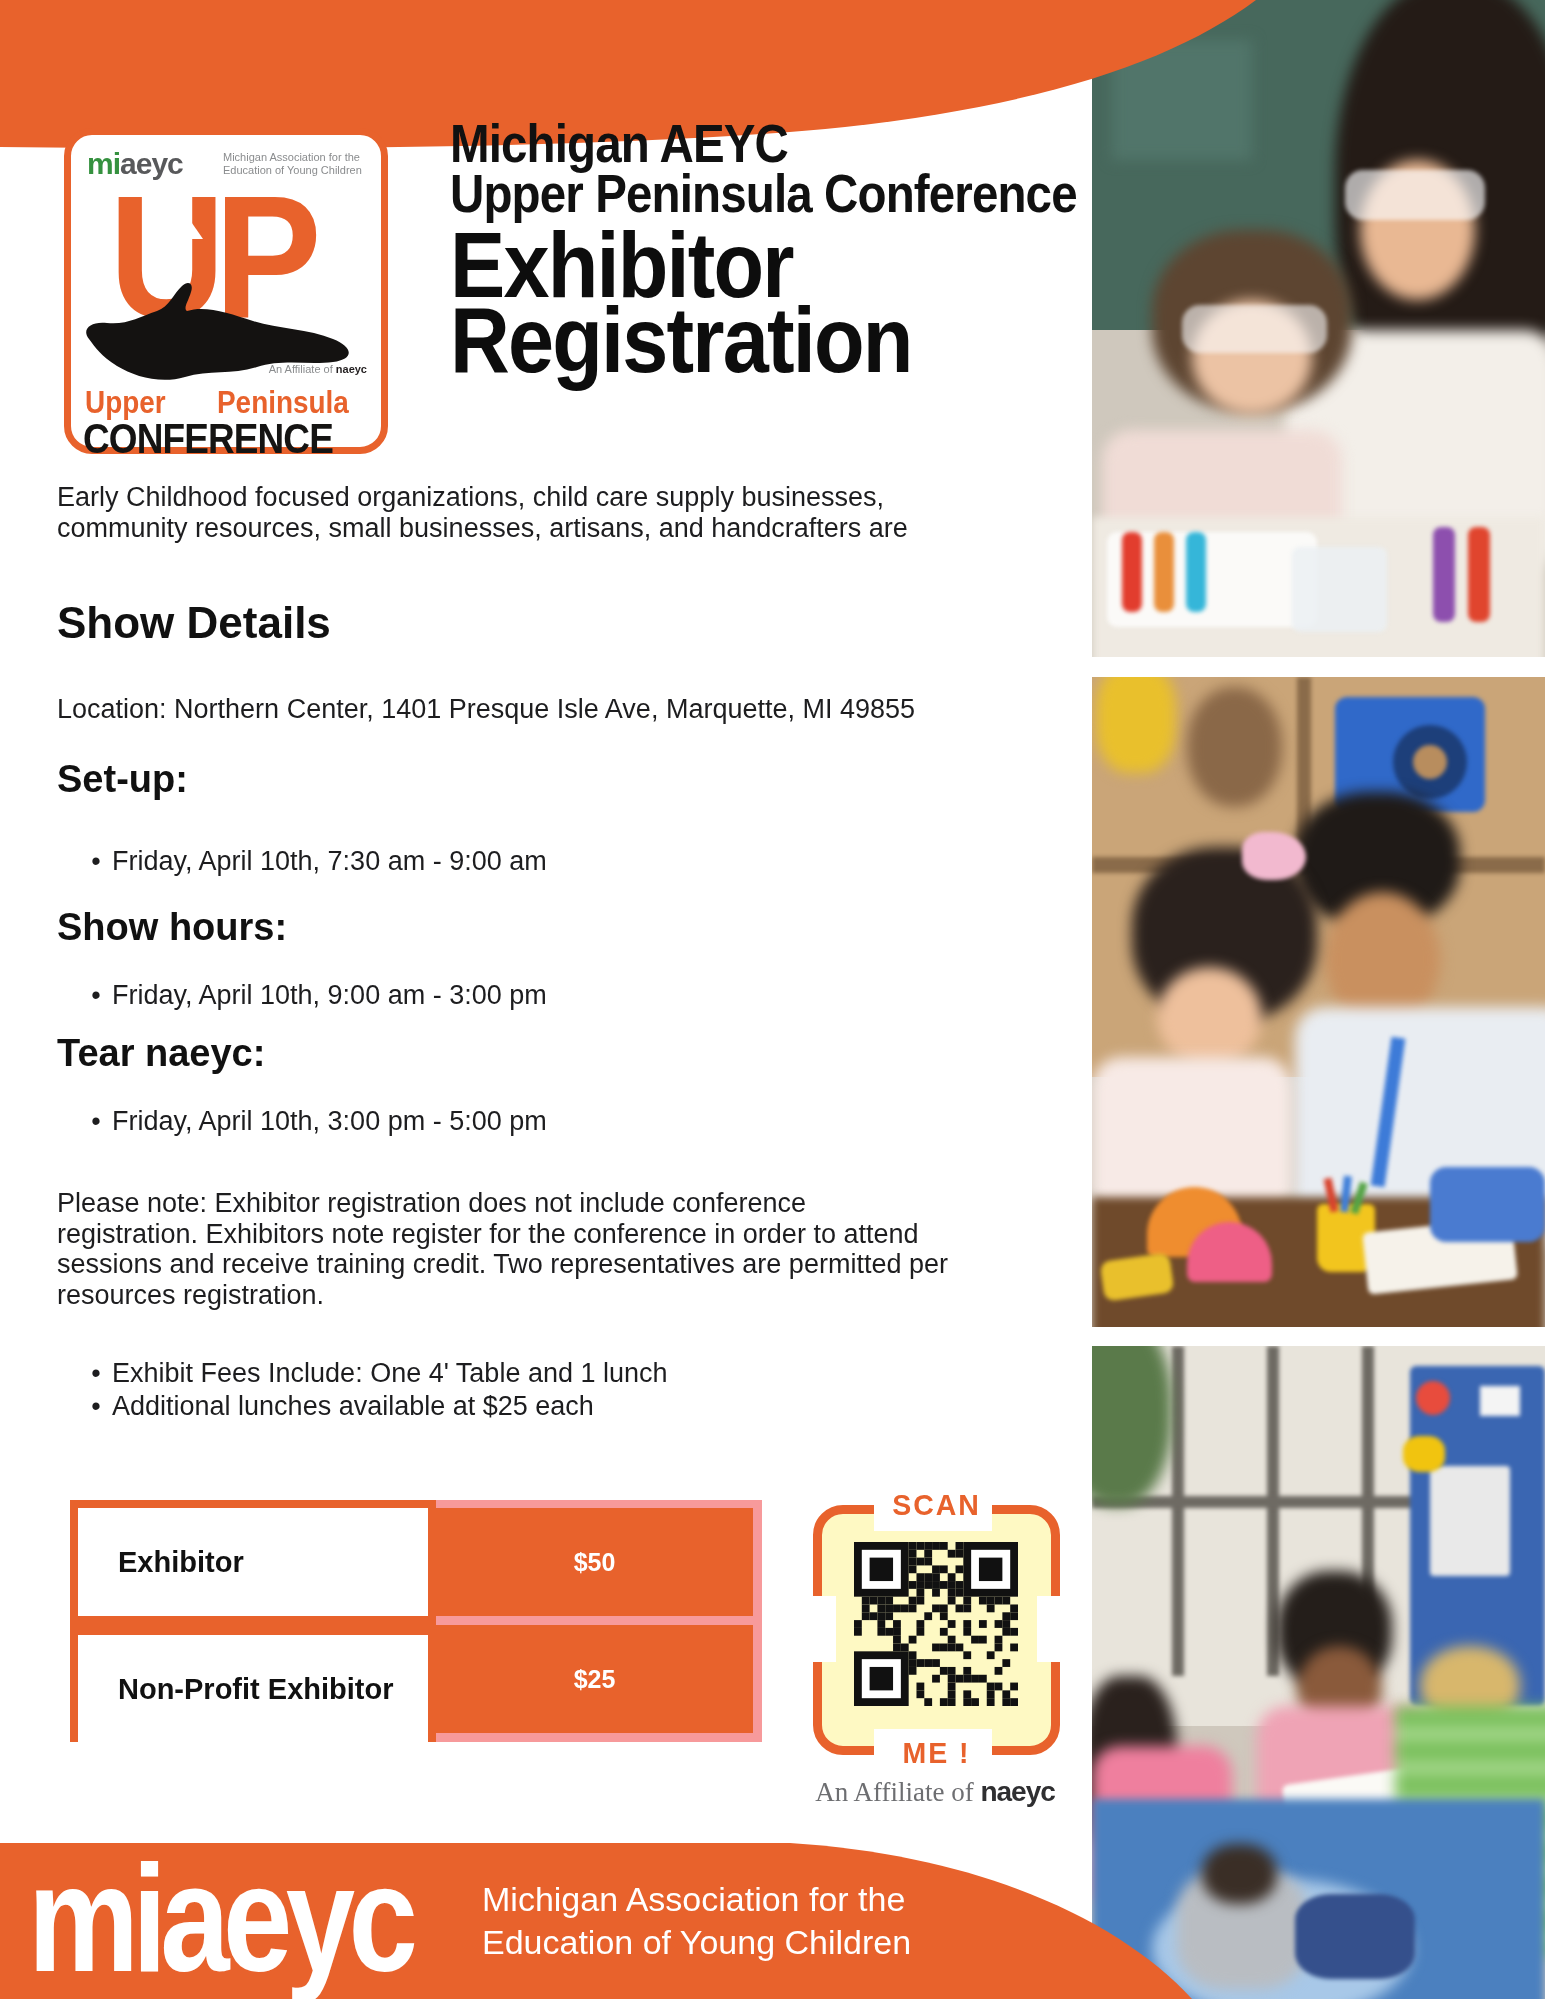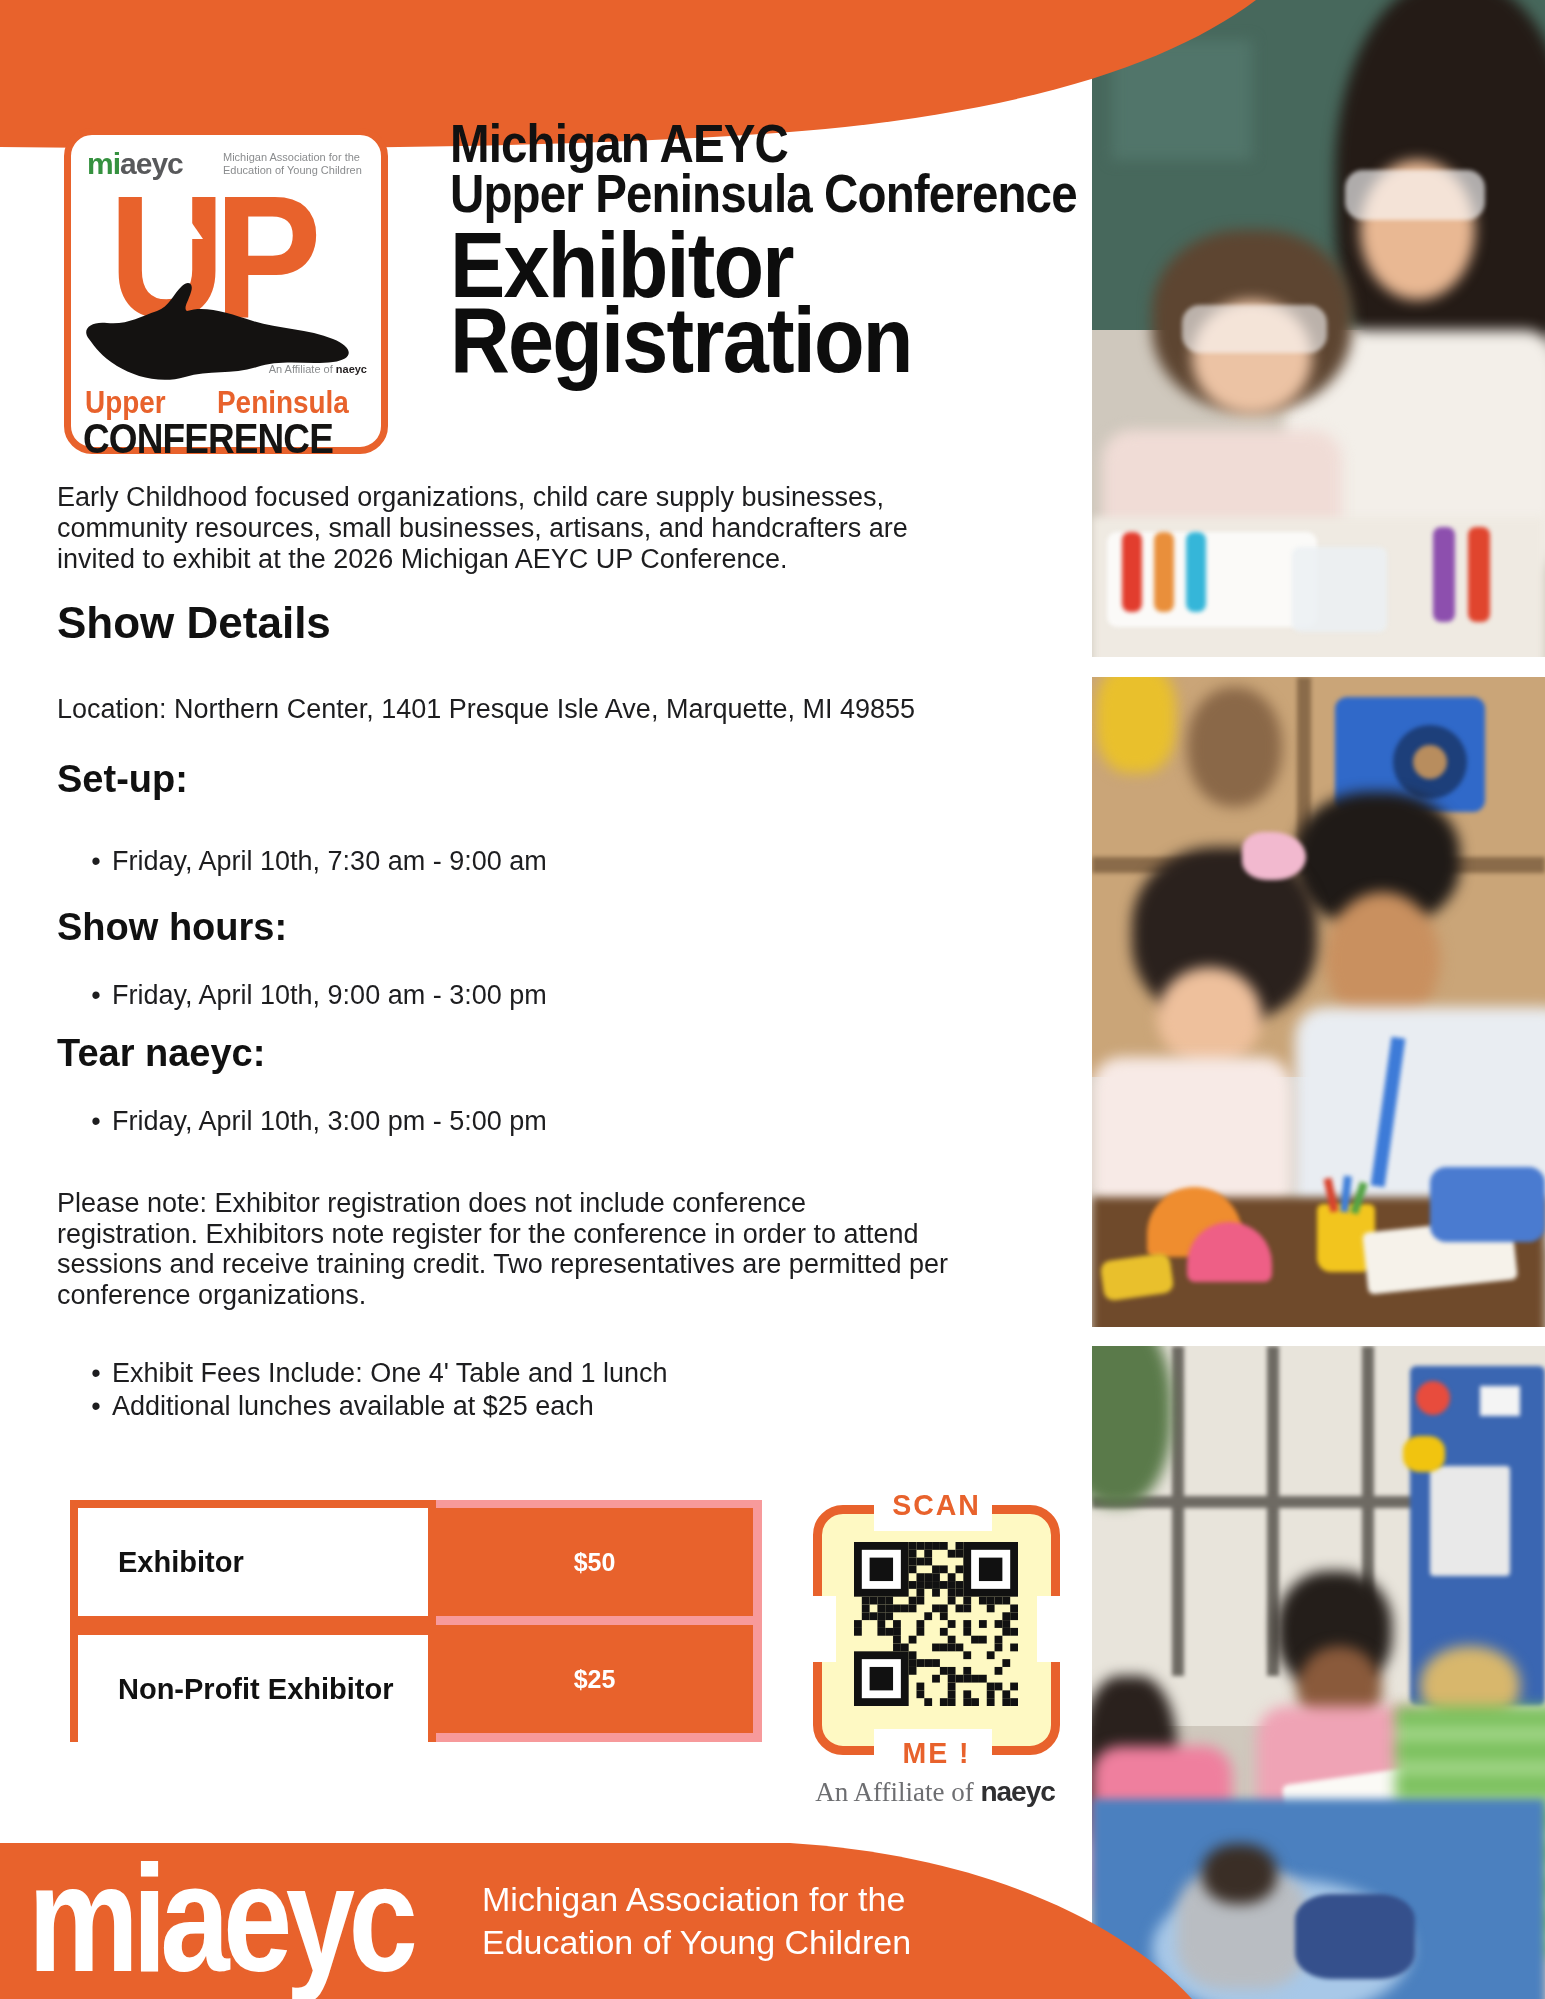--- a/index.html
+++ b/index.html
@@ -174,21 +174,20 @@
     <span style="display:block;">Upper Peninsula Conference</span>
   </div>
   <div class="title-big">
     <span style="display:block;">Exhibitor</span>
     <span style="display:block;">Registration</span>
   </div>
 
   <div class="abs col para" style="top:482px;">
     <span style="display:block;">Early Childhood focused organizations, child care supply businesses,</span>
     <span style="display:block;">community resources, small businesses, artisans, and handcrafters are</span>
-    <span style="display:block;">invited to exhibit at the 2026 Michigan AEYC UP Conference.</span>
   </div>
 
   <div class="abs col h2" style="top:598px;">Show Details</div>
   <div class="abs col para" style="top:694px;">Location: Northern Center, 1401 Presque Isle Ave, Marquette, MI 49855</div>
 
   <div class="abs col h3" style="top:758px;">Set-up:</div>
   <div class="abs bullet-row" style="left:80px;top:846px;z-index:6;">
     <span class="bullet-dot">•</span>
     <span>Friday, April 10th, 7:30 am - 9:00 am</span>
   </div>
@@ -202,21 +201,21 @@
   <div class="abs col h3" style="top:1032px;">Tear naeyc:</div>
   <div class="abs bullet-row" style="left:80px;top:1106px;z-index:6;">
     <span class="bullet-dot">•</span>
     <span>Friday, April 10th, 3:00 pm - 5:00 pm</span>
   </div>
 
   <div class="abs col para" style="top:1176px;line-height:30.5px;">
     <span style="display:block;margin-top:12px;">Please note: Exhibitor registration does not include conference</span>
     <span style="display:block;">registration. Exhibitors note register for the conference in order to attend</span>
     <span style="display:block;">sessions and receive training credit. Two representatives are permitted per</span>
-    <span style="display:block;">conference organizations.</span>
+    <span style="display:block;">resources registration.</span>
   </div>
 
   <div class="abs bullet-row" style="left:80px;top:1358px;z-index:6;">
     <span class="bullet-dot">•</span>
     <span>Exhibit Fees Include: One 4' Table and 1 lunch</span>
   </div>
   <div class="abs bullet-row" style="left:80px;top:1391px;z-index:6;">
     <span class="bullet-dot">•</span>
     <span>Additional lunches available at $25 each</span>
   </div>

